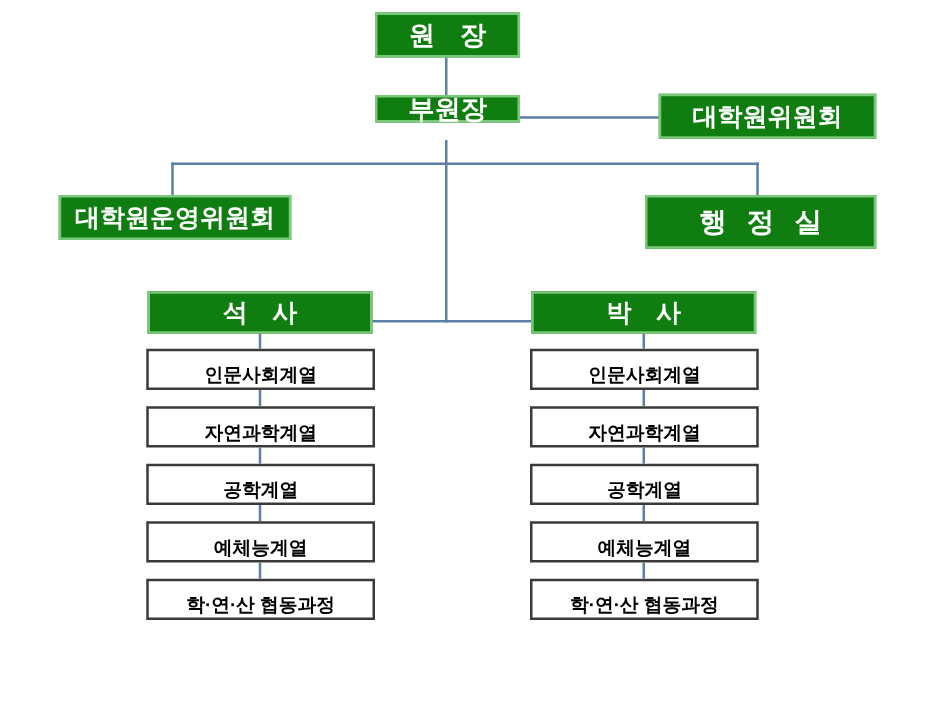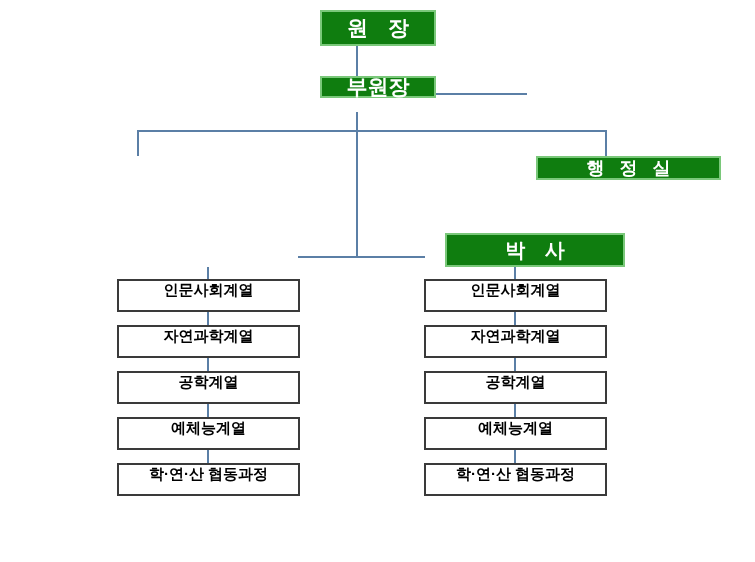--- a/index.html
+++ b/index.html
@@ -20,35 +20,34 @@
   .gbox{
     position:absolute;
     background:#0f7d0f;
     border:2px solid #7ac87a;
     box-sizing:border-box;
     color:#ffffff;
     display:flex;align-items:center;justify-content:center;
     font-weight:bold;
     letter-spacing:0px;
     white-space:nowrap;
-    margin-left:20px;
   }
   .gbox .lbl{display:block;}
 
   .sp2 .lbl{letter-spacing:7px;text-indent:7px;}
   .sp1 .lbl{letter-spacing:5px;text-indent:5px;}
 
   
   .wbox{
     position:absolute;
     background:#ffffff;
     border:2px solid #3a3a3a;
     box-sizing:border-box;
     color:#000000;
-    display:flex;align-items:flex-start;justify-content:center;
+    display:flex;align-items:flex-end;justify-content:center;
     font-weight:bold;
     font-size:15px;
     white-space:nowrap;
   }
 </style>
 </head>
 <body>
 
 <div id="chart">
 
@@ -67,26 +66,35 @@
   <div class="line h" style="left:298px;top:256px;width:127px;"></div>
 
   <div class="gbox sp2" style="left:300px;top:10px;width:116px;height:36px;font-size:21px;">
     <span class="lbl">원 장</span>
   </div>
 
   <div class="gbox" style="left:300px;top:76px;width:116px;height:22px;font-size:21px;">
     <span class="lbl">부원장</span>
   </div>
 
+  <div class="gbox" style="left:527px;top:75px;width:174px;height:36px;font-size:20px;">
+    <span class="lbl">대학원위원회</span>
+  </div>
 
+  <div class="gbox" style="left:47px;top:156px;width:186px;height:36px;font-size:20px;">
+    <span class="lbl">대학원운영위원회</span>
+  </div>
 
-  <div class="gbox sp1" style="left:516px;top:156px;width:185px;height:24px;font-size:18px;">
+  <div class="gbox sp1" style="left:516px;top:156px;width:185px;height:43px;font-size:22px;">
     <span class="lbl">행 정 실</span>
   </div>
 
+  <div class="gbox sp2" style="left:118px;top:233px;width:180px;height:34px;font-size:20px;">
+    <span class="lbl">석 사</span>
+  </div>
 
   <div class="gbox sp2" style="left:425px;top:233px;width:180px;height:34px;font-size:20px;align-items:center;">
     <span class="lbl">박 사</span>
   </div>
 
   <div>
     <div class="line v" style="left:207px;top:267px;height:12px;"></div>
     <div class="wbox" style="left:117px;top:279px;width:183px;height:33px;">
       <span>인문사회계열</span>
     </div>

